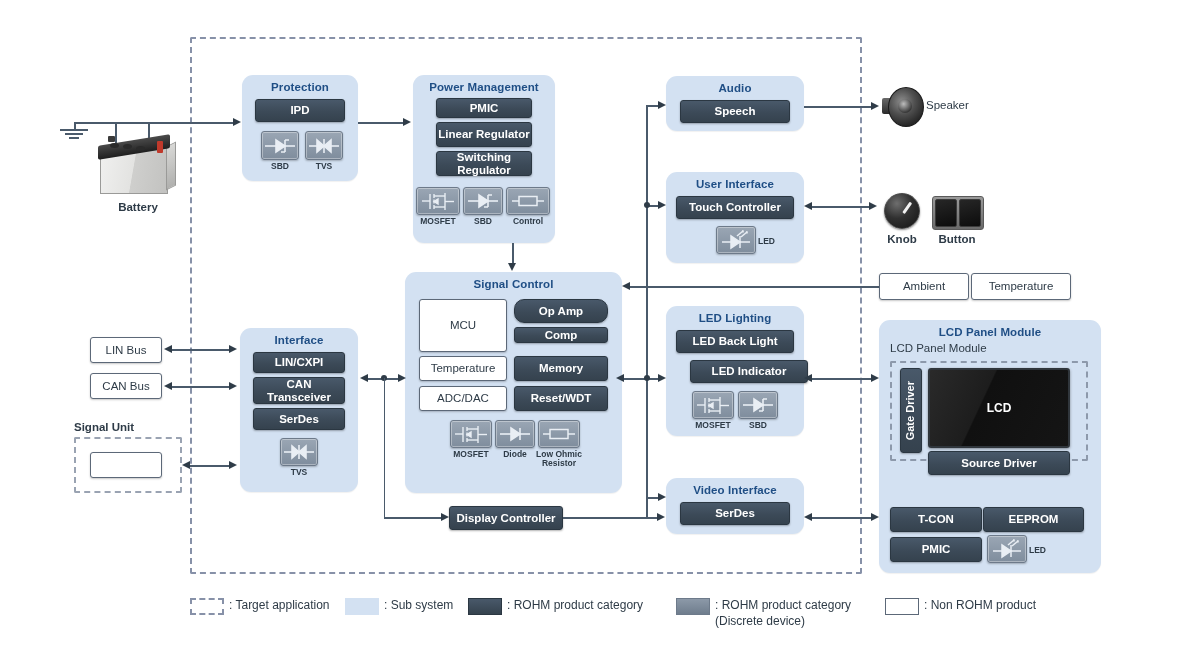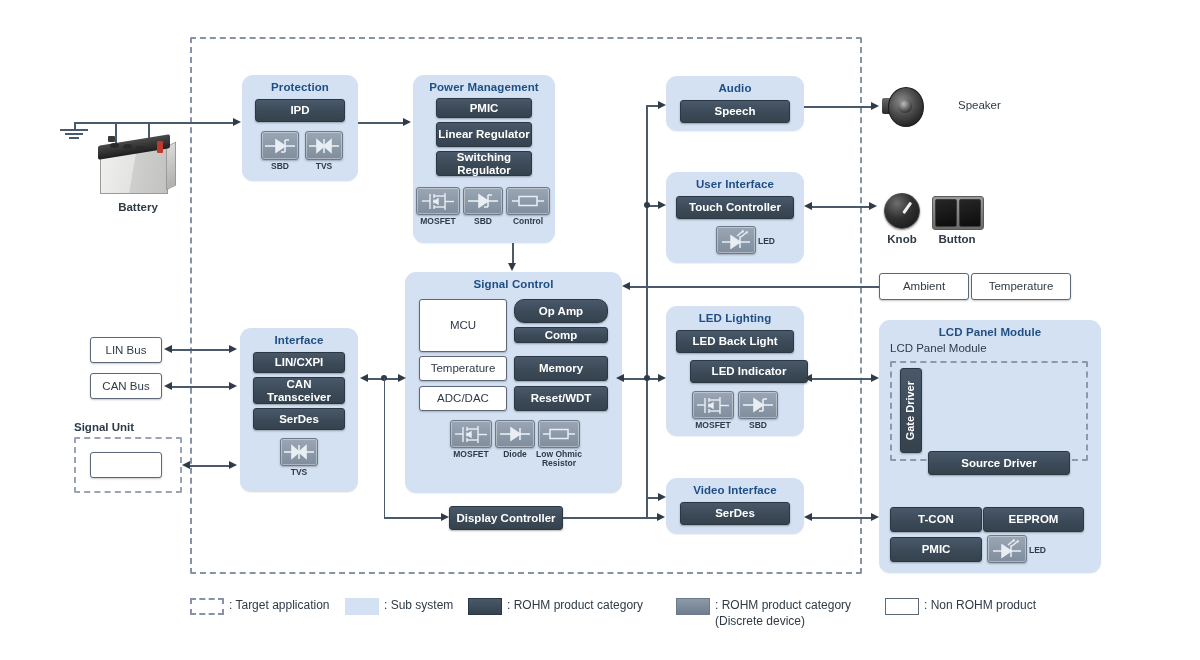--- a/index.html
+++ b/index.html
@@ -387,21 +387,21 @@
     <div class="prod abs" style="left:14px;top:24px;width:110px;height:23px;">Speech</div>
   </div>
   <div class="line-h" style="left:804px;top:106px;width:70px;"></div>
   <div class="arrow r" style="left:871px;top:102px;"></div>
 
   <div class="abs" style="left:882px;top:86px;width:40px;height:40px;">
     <div class="spk-mag" style="left:0px;top:12px;width:12px;height:16px;"></div>
     <div class="spk-cone" style="left:6px;top:1px;width:34px;height:38px;"></div>
     <div class="spk-dome" style="left:16px;top:13px;width:14px;height:14px;"></div>
   </div>
-  <div class="plain-label" style="left:926px;top:99px;margin-left:32px;">Speaker</div>
+  <div class="plain-label" style="left:926px;top:99px;">Speaker</div>
 
   <div class="abs subsys" style="left:666px;top:172px;width:138px;height:91px;">
     <div class="subsys-title">User Interface</div>
     <div class="prod abs" style="left:10px;top:24px;width:118px;height:23px;">Touch Controller</div>
     <div class="disc abs" style="left:50px;top:54px;width:40px;height:28px;">
       <svg width="32" height="20" viewBox="0 0 32 20">
         <g stroke="#e9eef4" stroke-width="1.5" fill="none">
           <line x1="2" y1="12" x2="11" y2="12"></line>
             <line x1="20" y1="12" x2="30" y2="12"></line>
           <polygon points="11,6 11,18 20,12" fill="#e9eef4"></polygon>
@@ -482,20 +482,21 @@
   <div class="arrow r" style="left:871px;top:513px;"></div>
 
   <div class="abs subsys" style="left:879px;top:320px;width:222px;height:253px;">
     <div class="subsys-title">LCD Panel Module</div>
     <div class="lcd-sub-title" style="left:11px;top:22px;">LCD Panel Module</div>
     <div class="abs lcd-inner-frame" style="left:11px;top:41px;width:198px;height:100px;"></div>
 
     <div class="prod abs" style="left:21px;top:48px;width:22px;height:85px;">
       <span class="vert-text">Gate Driver</span>
     </div>
+    <div class="lcd-screen abs" style="left:49px;top:48px;width:142px;height:80px;">LCD</div>
     <div class="prod abs" style="left:49px;top:131px;width:142px;height:24px;">Source Driver</div>
 
     <div class="prod abs" style="left:11px;top:187px;width:92px;height:25px;">T-CON</div>
     <div class="prod abs" style="left:104px;top:187px;width:101px;height:25px;">EEPROM</div>
     <div class="prod abs" style="left:11px;top:217px;width:92px;height:25px;">PMIC</div>
     <div class="disc abs" style="left:108px;top:215px;width:40px;height:28px;">
       <svg width="32" height="20" viewBox="0 0 32 20">
         <g stroke="#e9eef4" stroke-width="1.5" fill="none">
           <line x1="2" y1="12" x2="11" y2="12"></line>
             <line x1="20" y1="12" x2="30" y2="12"></line>

